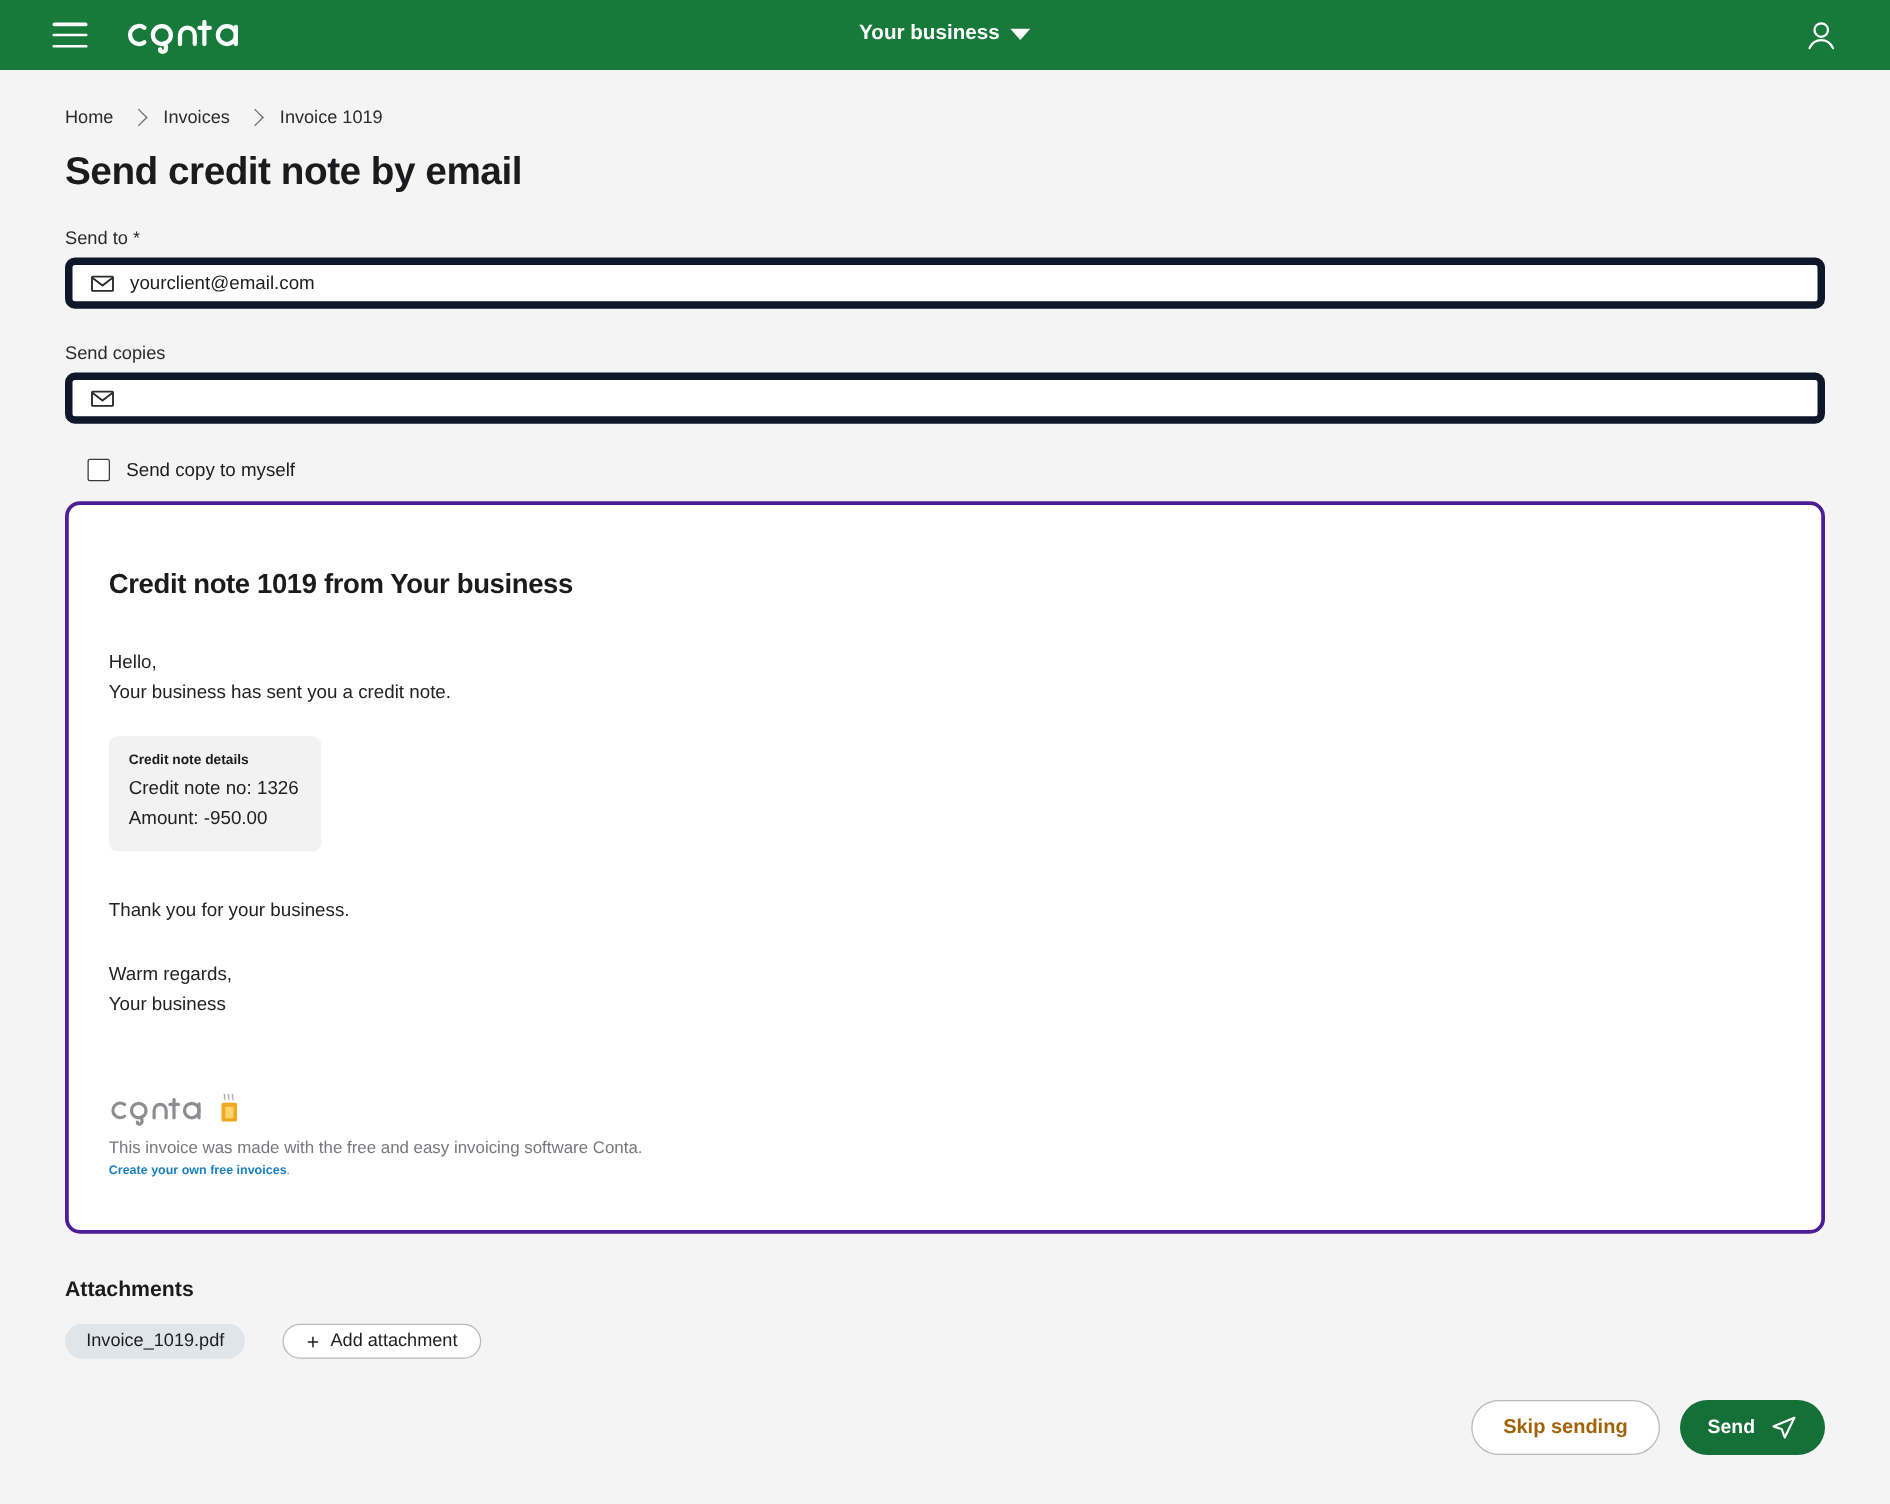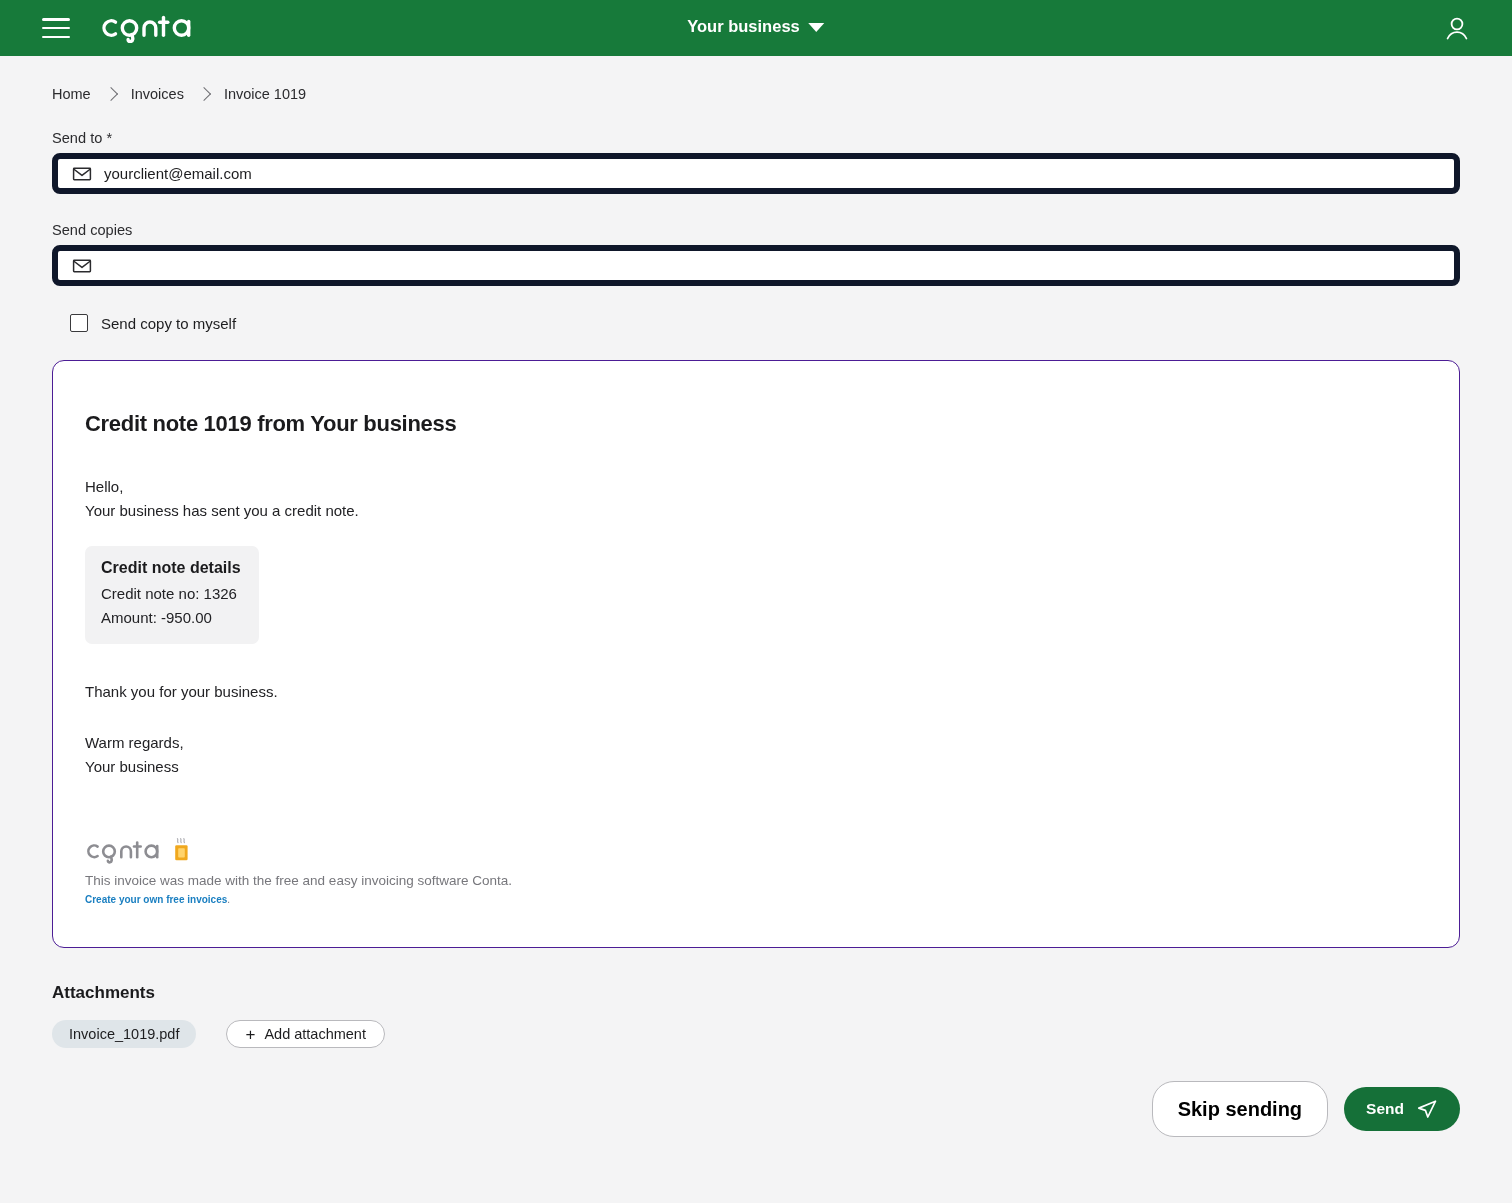--- a/index.html
+++ b/index.html
@@ -151,44 +151,44 @@
   .checkbox-box {
     width: 18px; height: 18px;
     border: 1.8px solid #3a3a3d;
     border-radius: 2px;
     background: #fff;
   }
   .checkbox-label { font-size: 15px; color: #1d1d1f; }
 
   
   .email-card {
-    margin-top: 28px;
+    margin-top: 16px;
     background: #ffffff;
-    border: 1px solid #4c1d95;
+    border: 3px solid #4c1d95;
     border-radius: 12px;
     padding: 50px 28px 40px 32px;
     width: 1408px;
   }
   .email-title {
     font-size: 22px;
     font-weight: bold;
     letter-spacing: -0.3px;
     color: #1b1b1d;
     margin-bottom: 38px;
   }
   .email-line { font-size: 15px; color: #222225; line-height: 24px; }
 
   .details-box {
     background: #f2f2f3;
     border-radius: 7px;
     padding: 13px 18px 14px 16px;
     display: inline-block;
     margin-top: 23px;
   }
-  .details-title { font-size: 16px; font-weight: bold; color: #1b1b1d; margin-bottom: 5px; }
+  .details-title { font-size: 11px; font-weight: bold; color: #1b1b1d; margin-bottom: 5px; }
   .details-line { font-size: 15px; color: #222225; line-height: 24px; }
 
   .email-thanks { margin-top: 36px; }
   .email-signoff { margin-top: 27px; }
 
   .email-footer { margin-top: 52px; }
   .footer-logo { display: flex; align-items: flex-end; gap: 5px; height: 34px; }
   .footer-note {
     font-size: 13.5px;
     color: #77777c;
@@ -246,25 +246,25 @@
     justify-content: flex-end;
     align-items: center;
     gap: 16px;
     margin-top: 33px;
     width: 1408px;
   }
   .btn-skip {
     background: #ffffff;
     border: 1px solid #b9b9bd;
     border-radius: 22px;
-    height: 56px;
+    height: 44px;
     padding: 0 25px;
-    font-size: 20px;
-    font-weight: bold;
-    color: #000000;
+    font-size: 16px;
+    font-weight: bold;
+    color: #a16207;
     font-family: "Liberation Sans", sans-serif;
     cursor: pointer;
   }
   .btn-send {
     background: #157038;
     border: none;
     border-radius: 22px;
     height: 44px;
     padding: 0 22px;
     font-size: 15.5px;
@@ -325,20 +325,21 @@
 <div class="page">
 
   <div class="breadcrumb">
     <span class="crumb">Home</span>
     <span class="crumb-sep"></span>
     <span class="crumb">Invoices</span>
     <span class="crumb-sep"></span>
     <span class="crumb last">Invoice 1019</span>
   </div>
 
+  <h1 class="page-title">Send credit note by email</h1>
 
   <div class="field-label">
     <span>Send to</span>
     <span class="req">*</span>
   </div>
   <div class="input-wrap">
     <svg width="20" height="20" viewBox="0 0 20 20" aria-hidden="true">
       <rect x="1.6" y="4.3" width="16.8" height="11.4" rx="0.6" fill="none" stroke="#2b2b2e" stroke-width="1.5"></rect>
       <path d="M1.6 5 10 11.4 18.4 5" fill="none" stroke="#2b2b2e" stroke-width="1.5" stroke-linejoin="round"></path>
     </svg>

